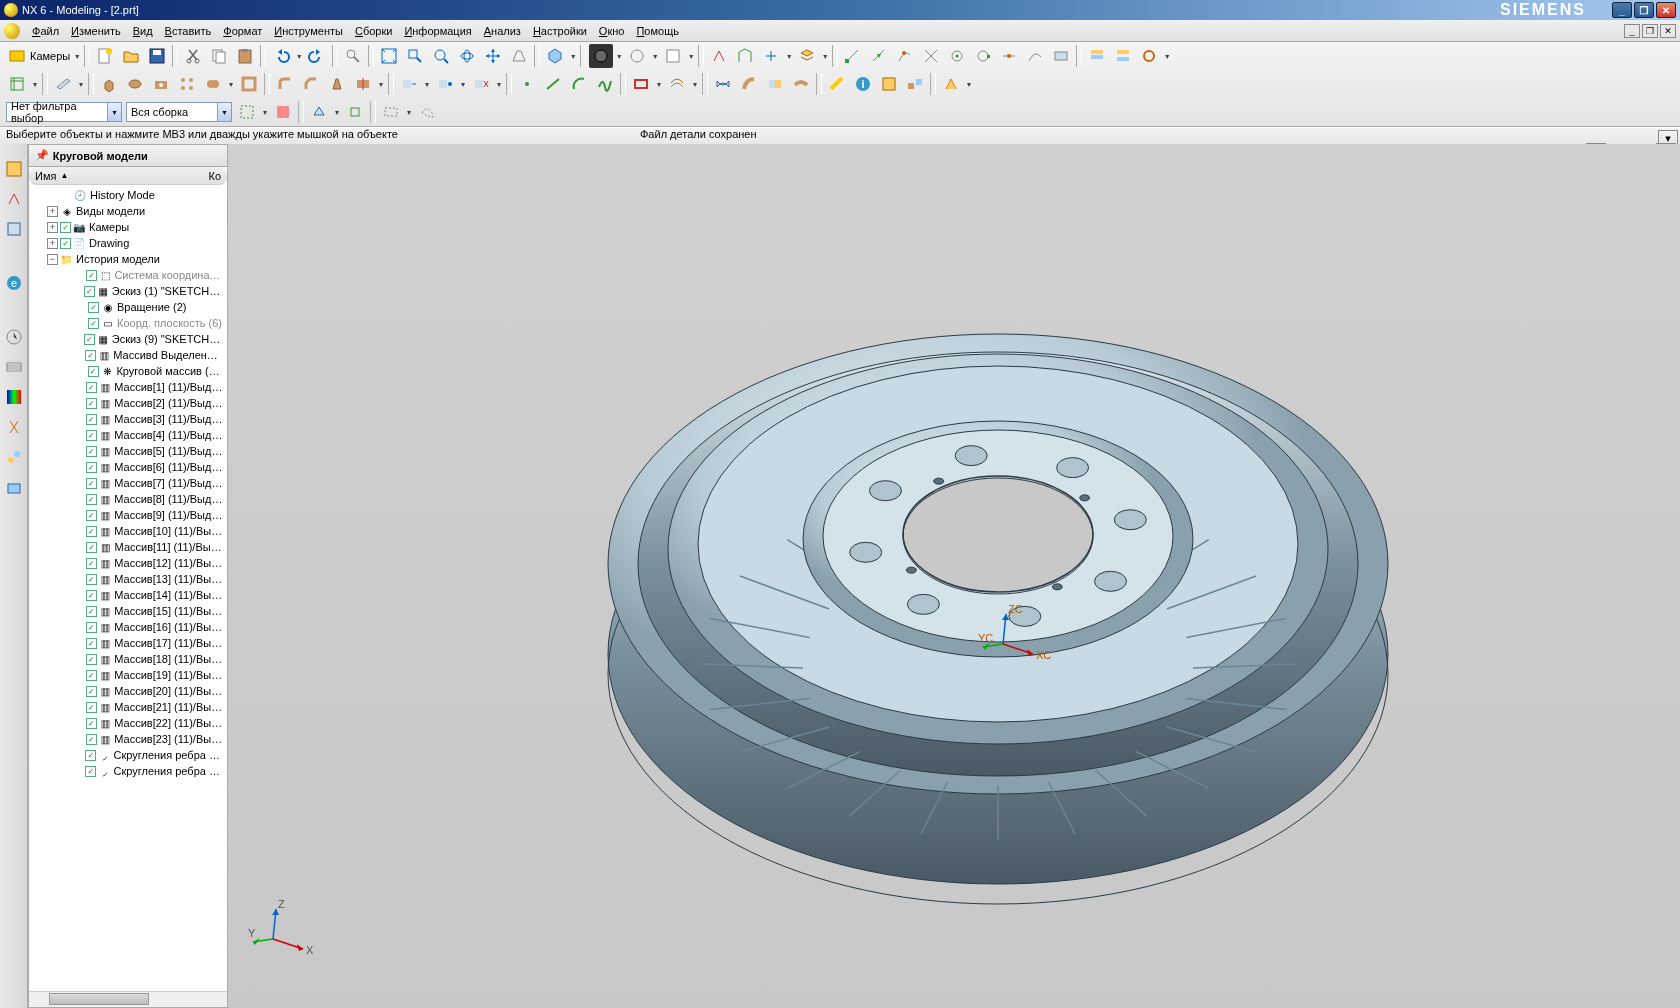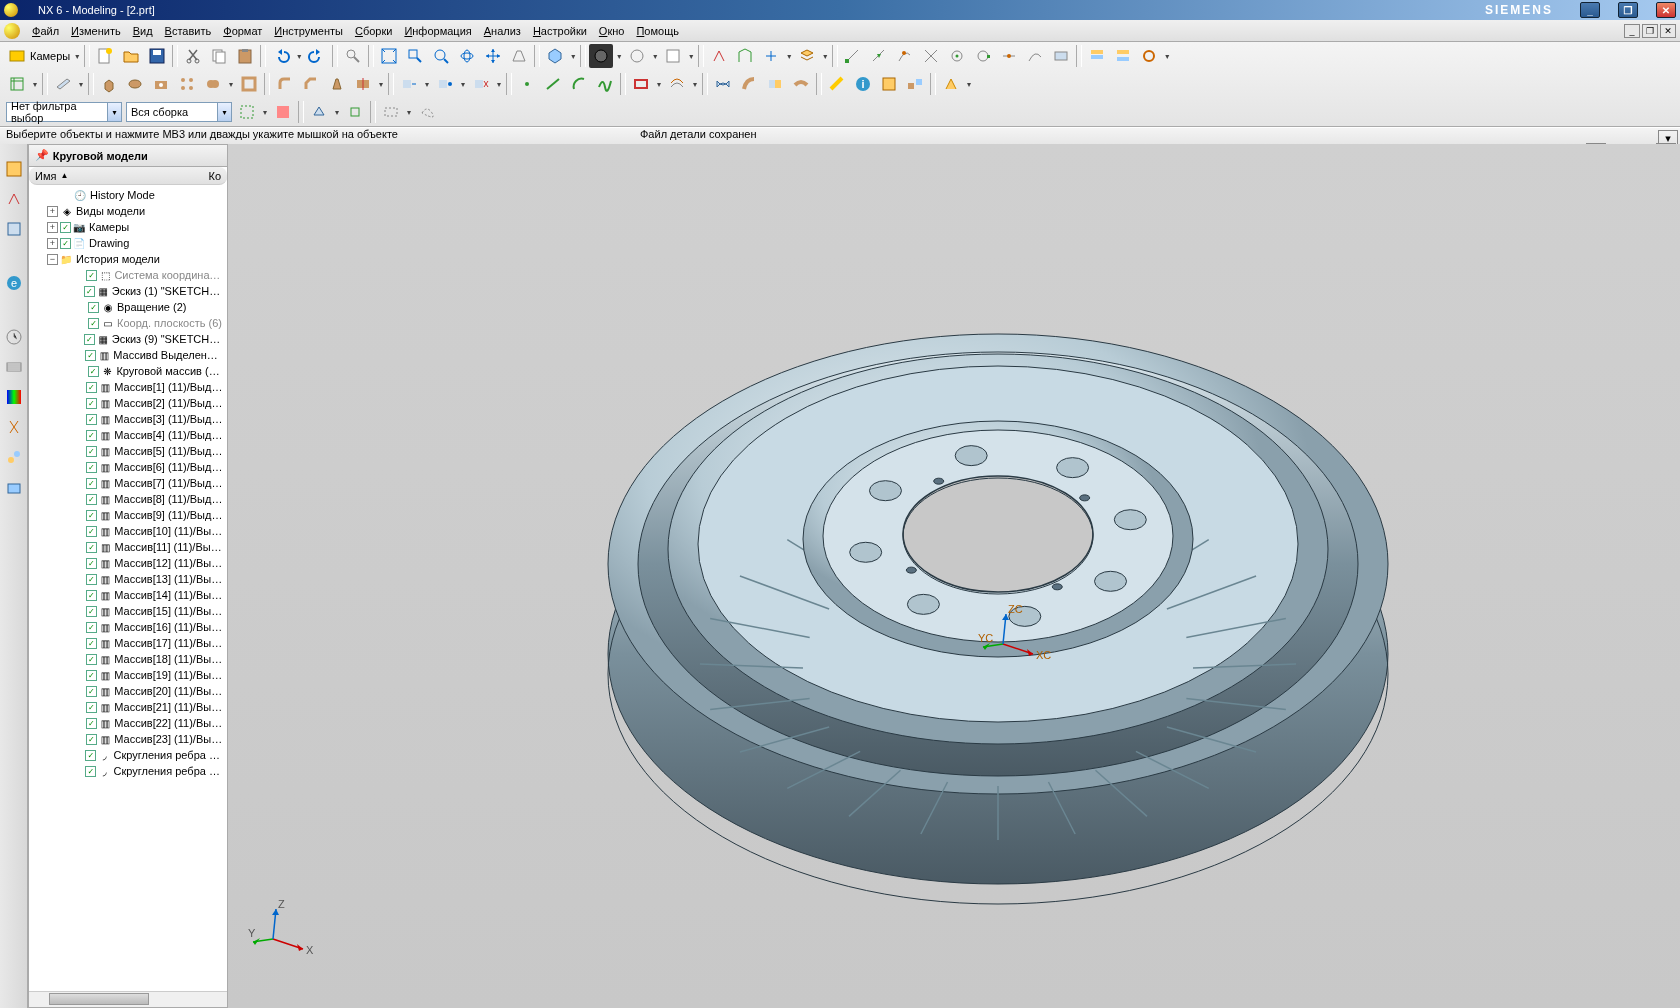--- a/index.html
+++ b/index.html
@@ -1,22 +1,22 @@
 <!DOCTYPE html>
 <html><head>
 <meta charset="utf-8">
 <style>
 * { margin: 0; padding: 0; box-sizing: border-box; font-family: Tahoma, "Segoe UI", sans-serif; font-size: 11px; }
 body { width: 1680px; height: 1008px; background: #d4d0c8; overflow: hidden; position: relative; }
 
 
-.title-bar { height: 20px; background: linear-gradient(to right, #0a246a, #3a6ea5, #a6caf0); display: flex; align-items: center; padding: 0 4px; color: #fff; gap: 16px; }
+.title-bar { height: 20px; background: linear-gradient(to right, #0a246a, #3a6ea5, #a6caf0); display: flex; align-items: center; padding: 0 4px; color: #fff; }
 .title-bar .app-icon { width: 14px; height: 14px; background: radial-gradient(circle at 30% 30%, #ff6, #c80); border-radius: 50%; margin-right: 4px; }
 .title-bar .title-text { flex: 1; font-size: 11px; }
-.title-bar .brand { font-weight: bold; letter-spacing: 2px; margin-right: 9px; font-size: 12px; text-align: center; }
+.title-bar .brand { font-weight: bold; letter-spacing: 2px; margin-right: 24px; font-size: 16px; text-align: center; }
 .title-bar .win-btn { width: 20px; height: 16px; margin-left: 2px; background: linear-gradient(#4a7ab0,#2a5a90); border: 1px solid #123; display:flex;align-items:center;justify-content:center;color:#fff;font-weight:bold;font-size:10px;border-radius:2px; }
 .title-bar .win-btn.close { background: linear-gradient(#e86,#c33); }
 
 
 .menu-bar { height: 22px; background: linear-gradient(#f0f0f0,#e0e0e0); display:flex; align-items:center; padding: 0 4px; border-bottom:1px solid #aaa;}
 .menu-bar .app-icon2 { width:16px; height:16px; background:radial-gradient(circle at 30% 30%,#ff6,#c80); border-radius:50%; margin-right:6px;}
 .menu-bar .menu-item { padding: 2px 6px; cursor: default; }
 .menu-bar .menu-item u { text-decoration: underline; }
 .menu-bar .spacer { flex:1; }
 .menu-bar .mdi-btn { width:16px;height:14px;border:1px solid #888;margin-left:2px;display:flex;align-items:center;justify-content:center;font-size:9px;background:#e8e8e8;}

